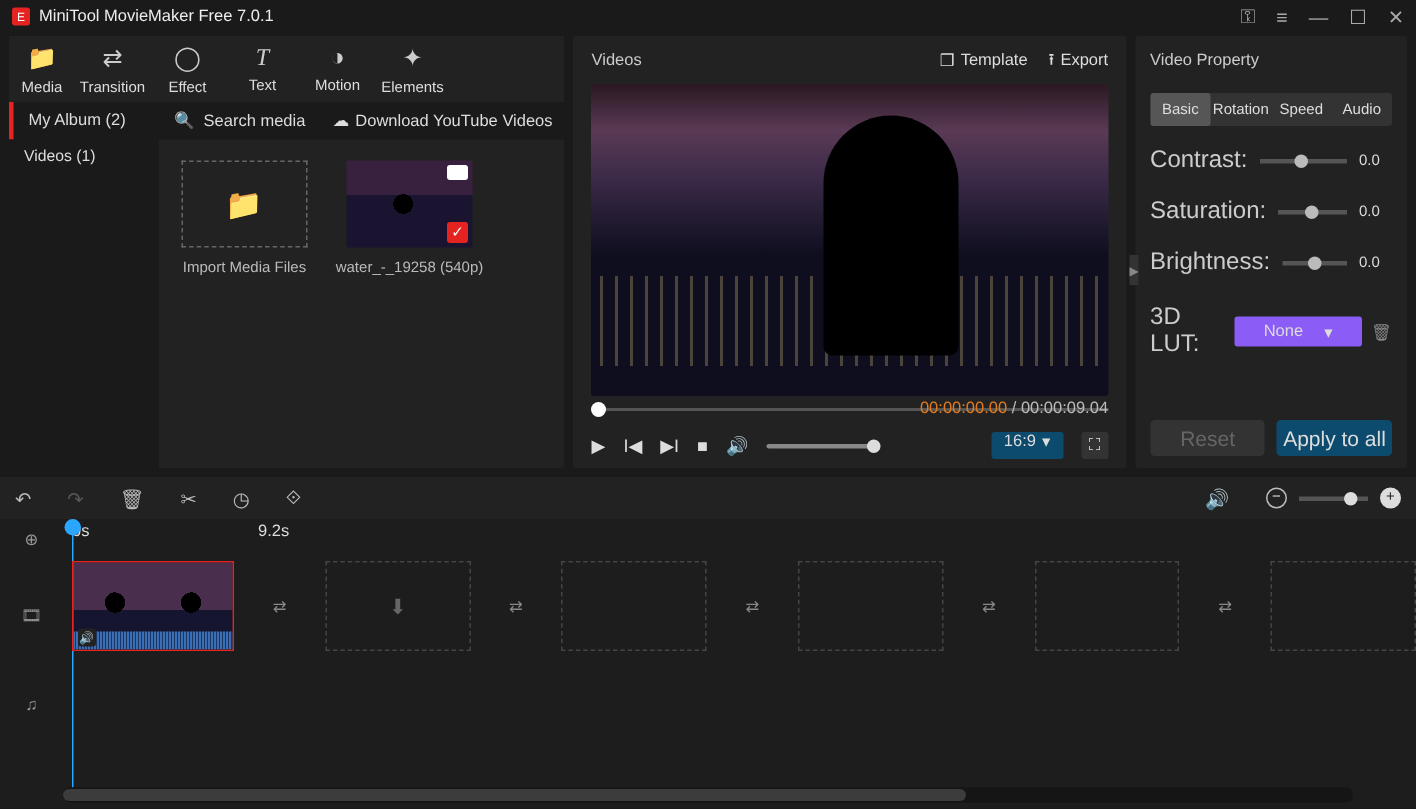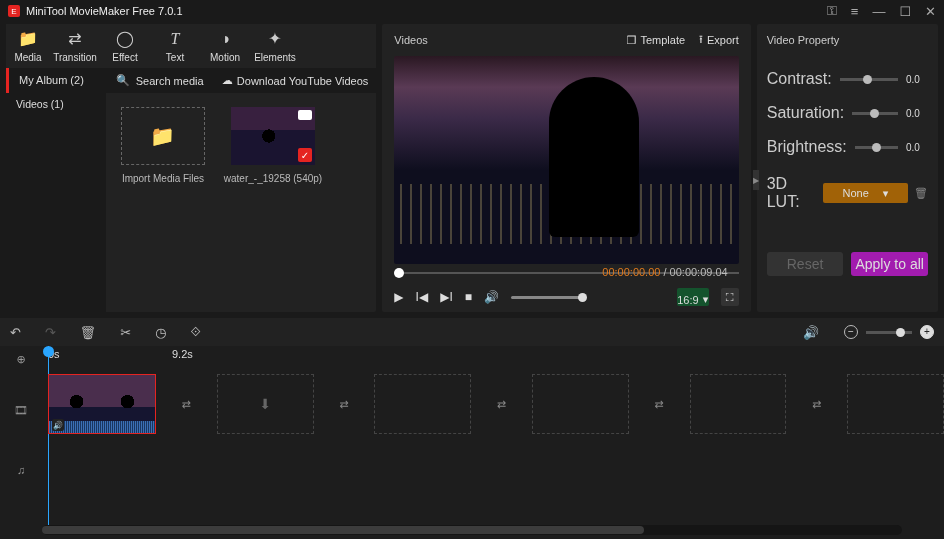--- a/index.html
+++ b/index.html
@@ -41,47 +41,47 @@
 .playerpanel{width:370px;display:flex;flex-direction:column}
 .phdr{height:32px;display:flex;align-items:center;padding:0 12px}
 .phdr-title{flex:1;color:#ccc}
 .phdrbtn{display:flex;align-items:center;gap:4px;margin-left:14px;cursor:pointer;font-size:11px}
 .preview{flex:1;margin:0 12px;background:linear-gradient(#2a1822 0%,#5a3a55 15%,#3b2a48 30%,#0e0e1e 55%,#0e0e1e 100%);position:relative;border-radius:2px}
 .silh{position:absolute;left:45%;top:10%;width:90px;height:160px;background:#000;border-radius:45px 45px 6px 6px}
 .lights{position:absolute;bottom:20px;left:6px;right:6px;height:60px;background-image:repeating-linear-gradient(90deg,rgba(255,230,140,.25) 0 2px,transparent 2px 10px)}
 .seek{height:18px;margin:0 12px;position:relative}
 .seek .track{position:absolute;top:8px;left:0;right:0;height:2px;background:#555}
 .seek .knob{position:absolute;top:4px;left:0;width:10px;height:10px;background:#fff;border-radius:50%}
-.timebar{position:absolute;right:11px;top:2px;font-size:10.5px}
+.timebar{position:absolute;right:0;top:2px;font-size:10.5px}
 .tcur{color:#e27b1f}
 .tdur{color:#bbb}
 .pctl{height:30px;display:flex;align-items:center;gap:12px;padding:0 12px}
 .pctl .ic{cursor:pointer;color:#ddd;font-size:12px}
 .vol{flex:0 0 72px;height:3px;background:#888;border-radius:2px;position:relative}
 .vol::after{content:"";position:absolute;right:-4px;top:-3px;width:9px;height:9px;background:#ddd;border-radius:50%}
 .spacer{flex:1}
-.arsel{width:32px;height:18px;background:#14532d;display:flex;align-items:flex-end;justify-content:center;gap:4px;font-size:10px;border-radius:2px}
+.arsel{width:48px;height:18px;background:#0c4a6e;display:flex;align-items:flex-start;justify-content:center;gap:4px;font-size:10px;border-radius:2px}
 .fsbtn{width:18px;height:18px;background:#333;display:flex;align-items:center;justify-content:center;border-radius:2px}
 
 .propspanel{width:182px;padding:0 10px}
 .pphdr{height:32px;line-height:32px;color:#ccc}
 .subtabs{display:flex;background:#333;border-radius:2px;height:22px;margin-top:6px}
 .subtab{flex:1;display:flex;align-items:center;justify-content:center;font-size:10px;cursor:pointer}
 .subtab.active{background:#565656;border-radius:2px}
 .prow{display:flex;align-items:center;height:22px;margin-top:12px}
 .plabel{flex:0 0 56px;font-size:16px;color:#ccc}
 .pslider{flex:1;height:3px;background:#555;position:relative;margin:0 8px}
 .pslider::after{content:"";position:absolute;left:40%;top:-3px;width:9px;height:9px;background:#bbb;border-radius:50%}
 .pval{width:22px;font-size:10px}
-.lutsel{flex:1;height:20px;background:#a16207;display:flex;align-items:center;justify-content:center;gap:14px;font-size:10px;border-radius:2px}
+.lutsel{flex:1;height:20px;background:#8b5cf6;display:flex;align-items:center;justify-content:center;gap:14px;font-size:10px;border-radius:2px}
 .trash{margin-left:6px;color:#888}
 .btnrow{display:flex;gap:8px;margin-top:48px}
 .pbtn{flex:1;height:24px;display:flex;align-items:center;justify-content:center;border-radius:3px;font-size:14px;cursor:pointer}
 .pbtn.reset{background:#333;color:#666}
-.pbtn.apply{background:#a21caf}
+.pbtn.apply{background:#0c4a6e}
 
 .expand-handle{position:absolute;left:753px;top:170px;width:6px;height:20px;background:#333;color:#888;font-size:8px;display:flex;align-items:center;justify-content:center;cursor:pointer}
 
 .timeline{flex:1;background:#1d1d1d;display:flex;flex-direction:column}
 .tlbar{height:28px;display:flex;align-items:center;padding:0 10px;gap:24px;background:#222}
 .tlbar .ic{cursor:pointer;color:#bbb;font-size:13px}
 .tlbar .spacer{flex:1}
 .zoom{display:flex;align-items:center;gap:8px}
 .ztrack{flex:0 0 46px;height:3px;background:#555;position:relative}
 .ztrack::after{content:"";position:absolute;left:65%;top:-3px;width:9px;height:9px;background:#ddd;border-radius:50%}
@@ -217,20 +217,26 @@
       <div class="arsel">
           <span>16:9</span>
           <span>▾</span>
         </div>
       <div class="fsbtn">⛶</div>
     </div>
   </div>
 
   <div class="panel propspanel">
     <div class="pphdr">Video Property</div>
+    <div class="subtabs">
+      <div class="subtab active">Basic</div>
+      <div class="subtab">Rotation</div>
+      <div class="subtab">Speed</div>
+      <div class="subtab">Audio</div>
+    </div>
     <div class="prow">
         <span class="plabel">Contrast:</span>
         <div class="pslider"></div>
         <span class="pval">0.0</span>
       </div>
     <div class="prow">
         <span class="plabel">Saturation:</span>
         <div class="pslider"></div>
         <span class="pval">0.0</span>
       </div>

